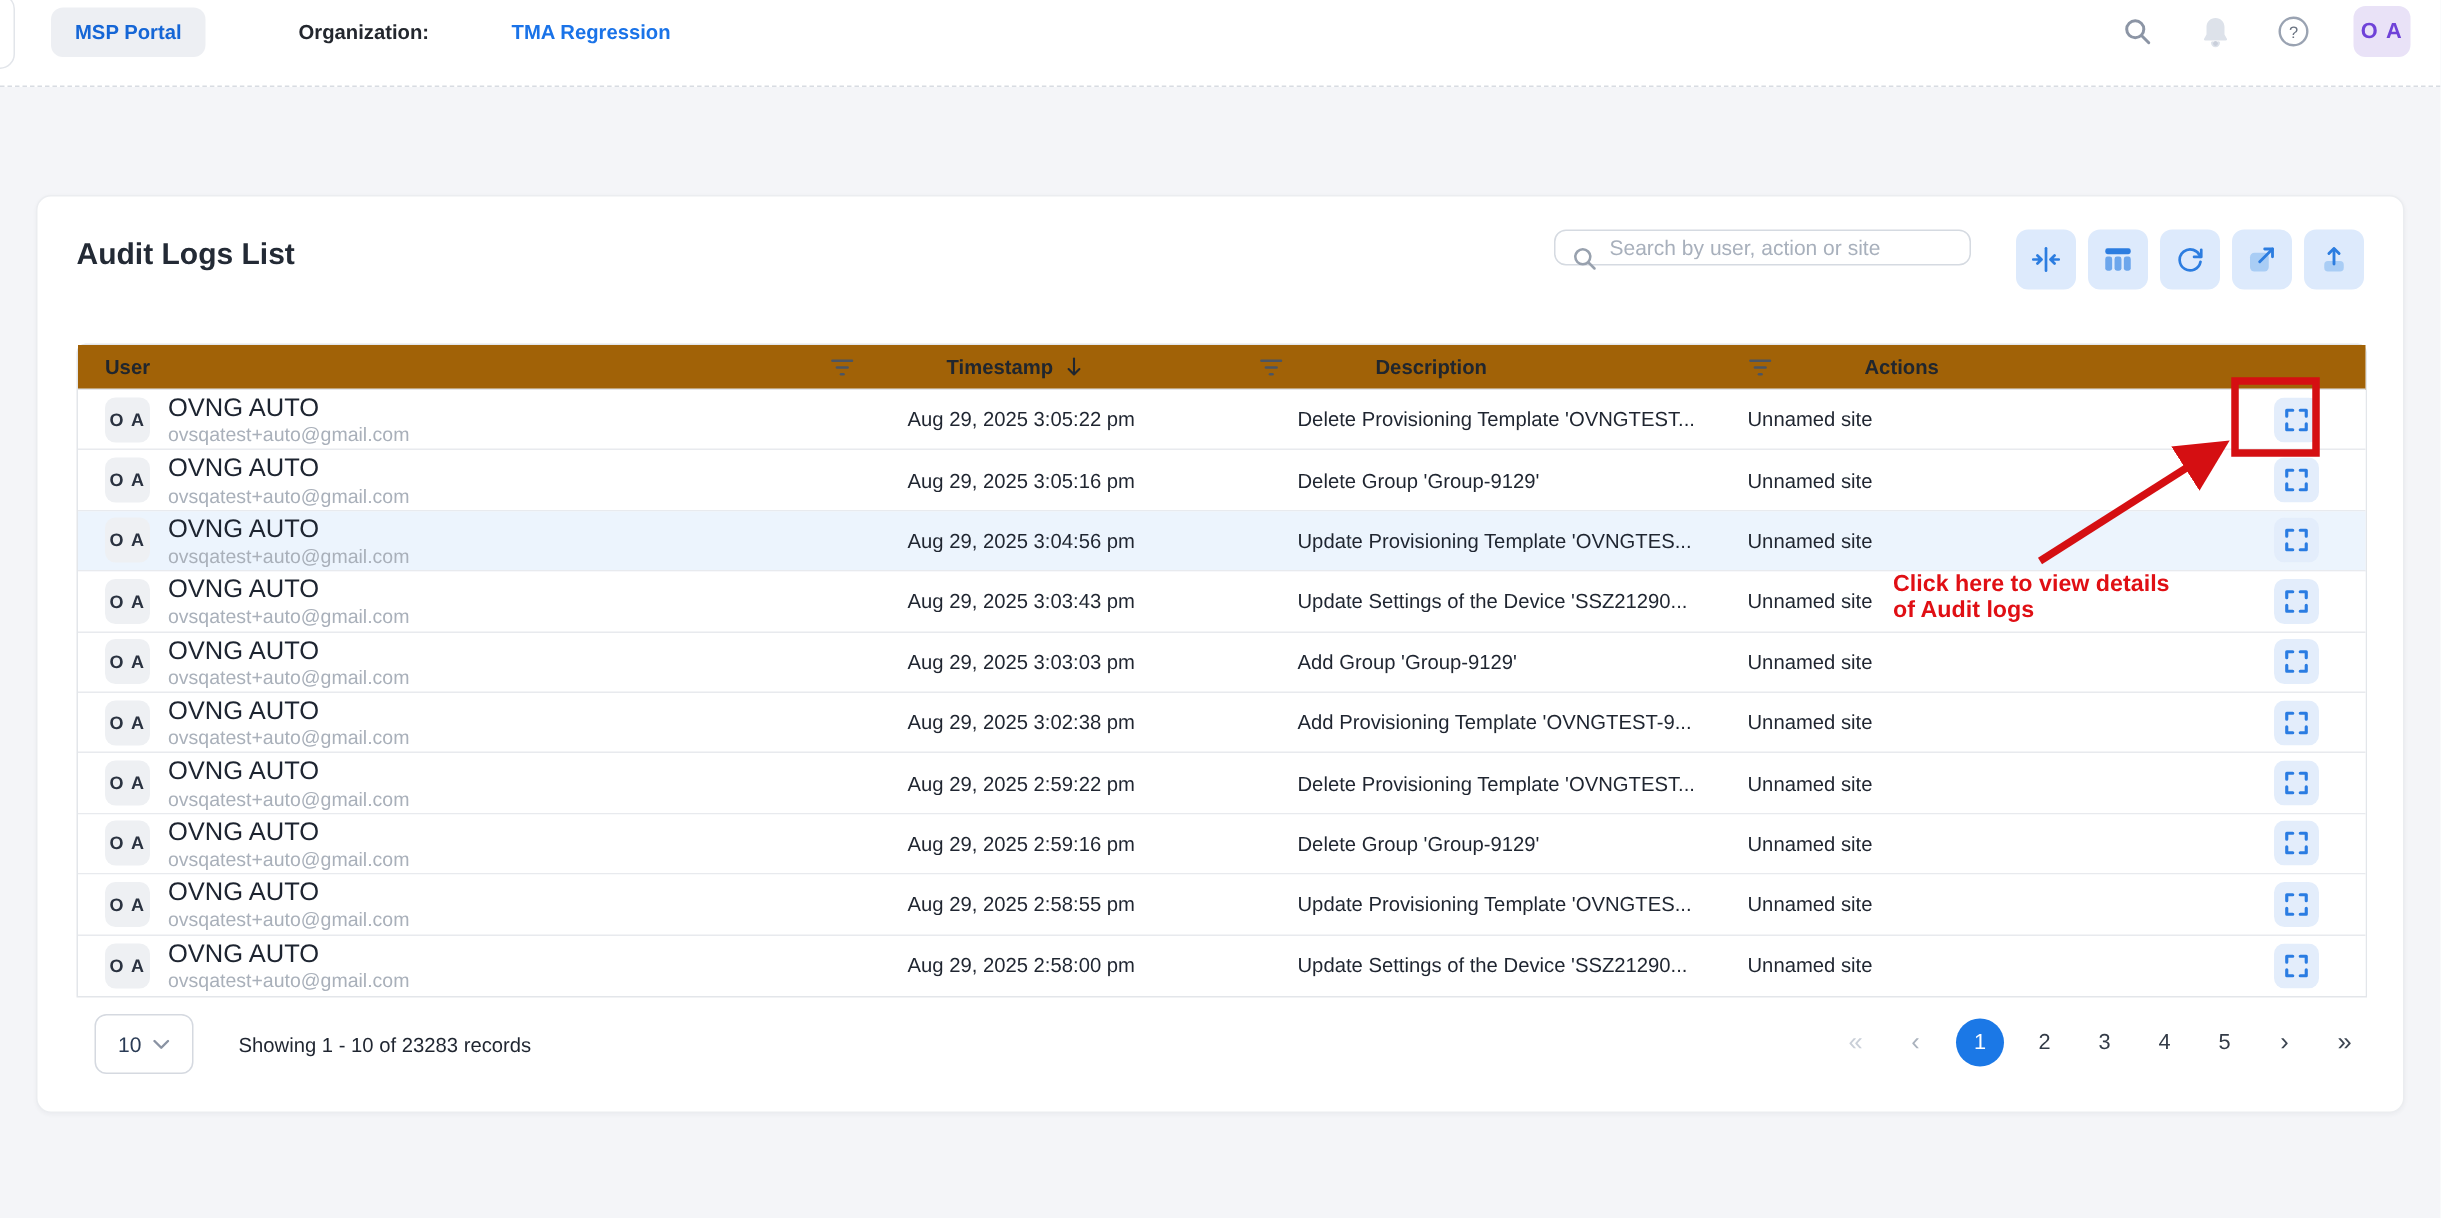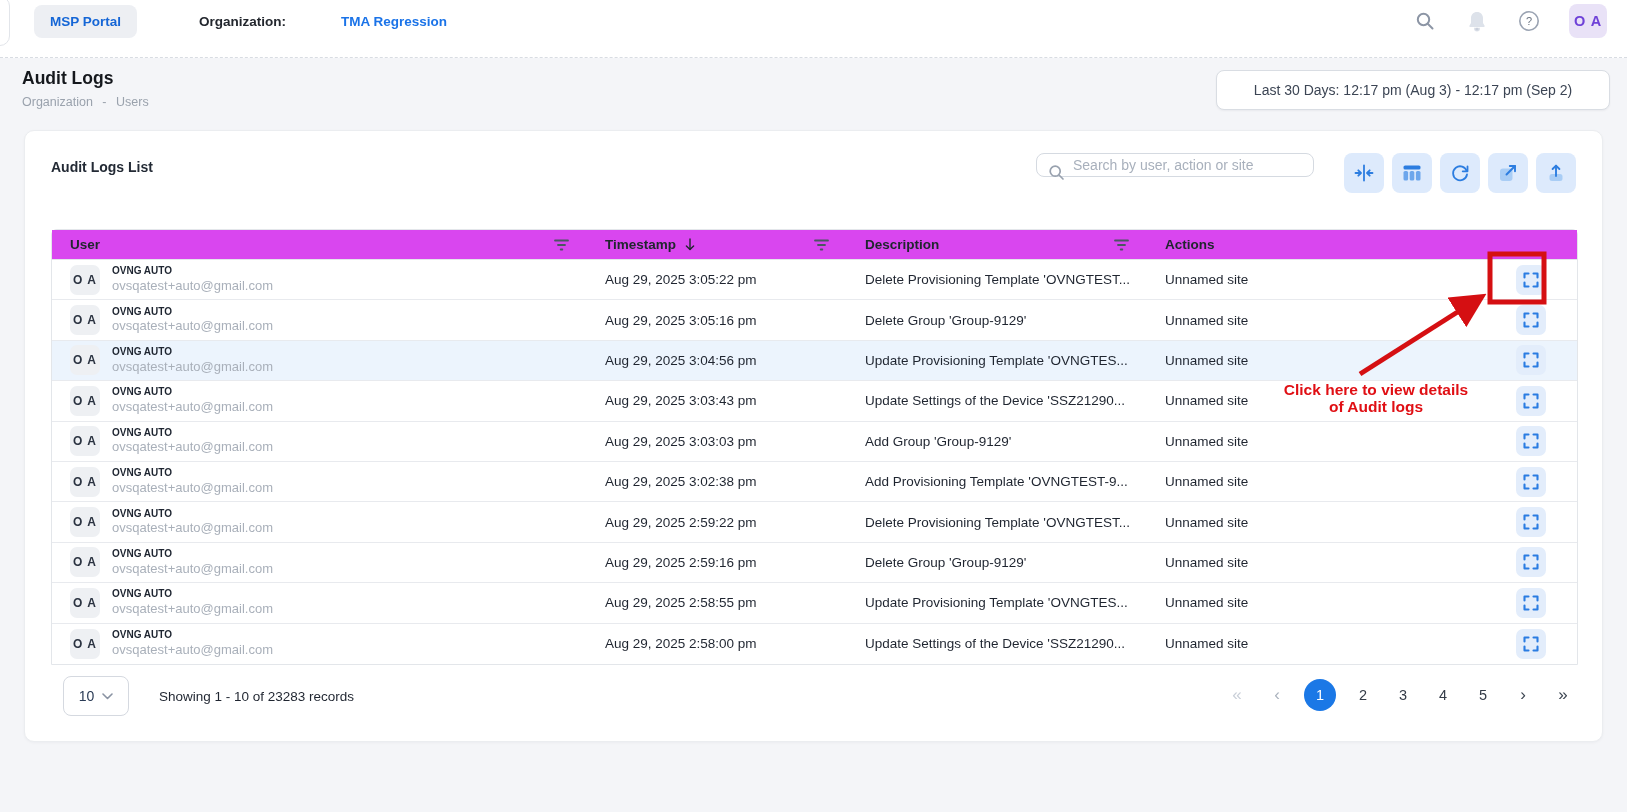--- a/index.html
+++ b/index.html
@@ -51,21 +51,21 @@
     box-shadow:0 1px 2px rgba(16,24,40,.05);
     font-family:"Liberation Sans", sans-serif;
   }
 
   
   .card {
     position:absolute; left:24px; top:130px; width:1579px; height:612px;
     background:#fff; border:1px solid #ebedf0; border-radius:10px;
     box-shadow:0 1px 3px rgba(16,24,40,.04);
   }
-  .card-title { position:absolute; left:26px; top:28px; font-size:14px; font-weight:bold; color:#232a35; }
+  .card-title { position:absolute; left:26px; top:28px; font-size:20px; font-weight:bold; color:#232a35; }
 
   .search-wrap { position:absolute; left:1011px; top:22px; width:278px; height:24px; }
   .search-wrap svg { position:absolute; left:12px; top:11px; }
   .search-input {
     width:100%; height:100%; border:1px solid #d5dae1; border-radius:8px;
     padding:0 12px 0 36px; font-size:14px; color:#3c4554; outline:none;
     font-family:"Liberation Sans", sans-serif;
   }
   .search-input::placeholder { color:#a8b0bc; }
 
@@ -77,21 +77,21 @@
   }
 
   
   .table {
     position:absolute; left:26px; top:98px; width:1527px;
     border:1px solid #e3e6ea; border-radius:6px 6px 0 0;
   }
   .thead {
     display:grid; grid-template-columns:535px 260px 300px 335px 97px;
     height:30px; align-items:center;
-    border-bottom:1px solid #e3e6ea; background:#d946ef;
+    border-bottom:1px solid #e3e6ea; background:#a16207;gap:26px;
   }
   .th {
     display:flex; align-items:center; height:100%;
     font-size:13.5px; font-weight:bold; color:#20262e;
     padding:0 18px; cursor:pointer;
   }
   .th .flt { margin-left:auto; display:flex; align-items:center; }
   .th .sort { margin-left:8px; display:flex; align-items:center; }
 
   .trow {
@@ -102,21 +102,21 @@
   .trow:last-child { border-bottom:none; }
   .trow.highlight { background:#ecf4fd; }
   .cell { padding:0 18px; font-size:13.5px; color:#1f2530; white-space:nowrap; overflow:hidden; }
   .user-cell { display:flex; align-items:center; gap:12px; }
   .avatar {
     width:30px; height:30px; border-radius:7px; background:#eef0f3;
     color:#2a3240; font-weight:bold; font-size:12px; letter-spacing:1px;
     display:flex; align-items:center; justify-content:center; flex:0 0 auto;
   }
   .user-meta { display:flex; flex-direction:column; line-height:1.25; }
-  .user-name { font-size:10px; font-weight:bold; color:#1d2430; }
+  .user-name { font-size:17px; font-weight:normal; color:#1d2430; }
   .user-email { font-size:13px; color:#a9b0ba; }
   .actions-cell { display:flex; justify-content:center; }
   .expand-btn {
     width:30px; height:30px; border:none; border-radius:7px; background:#e3edfb;
     cursor:pointer; display:flex; align-items:center; justify-content:center;
   }
 
   
   .card-foot { position:absolute; left:26px; right:26px; top:545px; height:46px;margin-left:12px; }
   .pagesize {
@@ -137,21 +137,21 @@
   .pg.prev  { color:#aab2bd; }
   .pg.next, .pg.last { color:#3d4652; }
   .pg.active {
     width:32px; height:32px; border-radius:50%; background:#1b78e6; color:#fff;
   }
 
   
   .annotation-overlay { position:absolute; left:0; top:0; pointer-events:none; }
   .annotation-text {
     position:absolute; left:1262px; top:381px; width:228px;
-    text-align:center; color:#e00f14; font-weight:bold; font-size:15.5px;
+    color:#e00f14; font-weight:bold; font-size:15.5px;
     line-height:17px; pointer-events:none;
   }
 </style>
 </head>
 <body>
 
 <div class="page">
 
   <header class="topbar">
     <div class="edge-stub"></div>
@@ -178,29 +178,20 @@
           <svg width="22" height="22" viewBox="0 0 22 22" fill="none">
             <circle cx="11" cy="11" r="9.2" stroke="#9aa3b2" stroke-width="1.6"></circle>
             <text x="11" y="15" text-anchor="middle" font-size="11" font-family="Liberation Sans, sans-serif" fill="#6b7482">?</text>
           </svg>
         </button>
         <button class="avatar-chip">O A</button>
       </div>
     </div>
   </header>
 
-  <div class="page-head">
-    <div class="page-title">Audit Logs</div>
-    <div class="breadcrumb">
-      <span>Organization</span>
-      <span class="sep">-</span>
-      <span>Users</span>
-    </div>
-    <button class="daterange-btn">Last 30 Days: 12:17 pm (Aug 3) - 12:17 pm (Sep 2)</button>
-  </div>
 
   <section class="card">
     <div class="card-title">Audit Logs List</div>
 
     <div class="search-wrap">
       <svg width="17" height="17" viewBox="0 0 17 17" fill="none">
         <circle cx="7.2" cy="7.2" r="5" stroke="#98a1ae" stroke-width="1.7"></circle>
         <path d="M11 11l4 4" stroke="#98a1ae" stroke-width="1.7" stroke-linecap="round"></path>
       </svg>
       <input class="search-input" type="text" placeholder="Search by user, action or site" style="">

